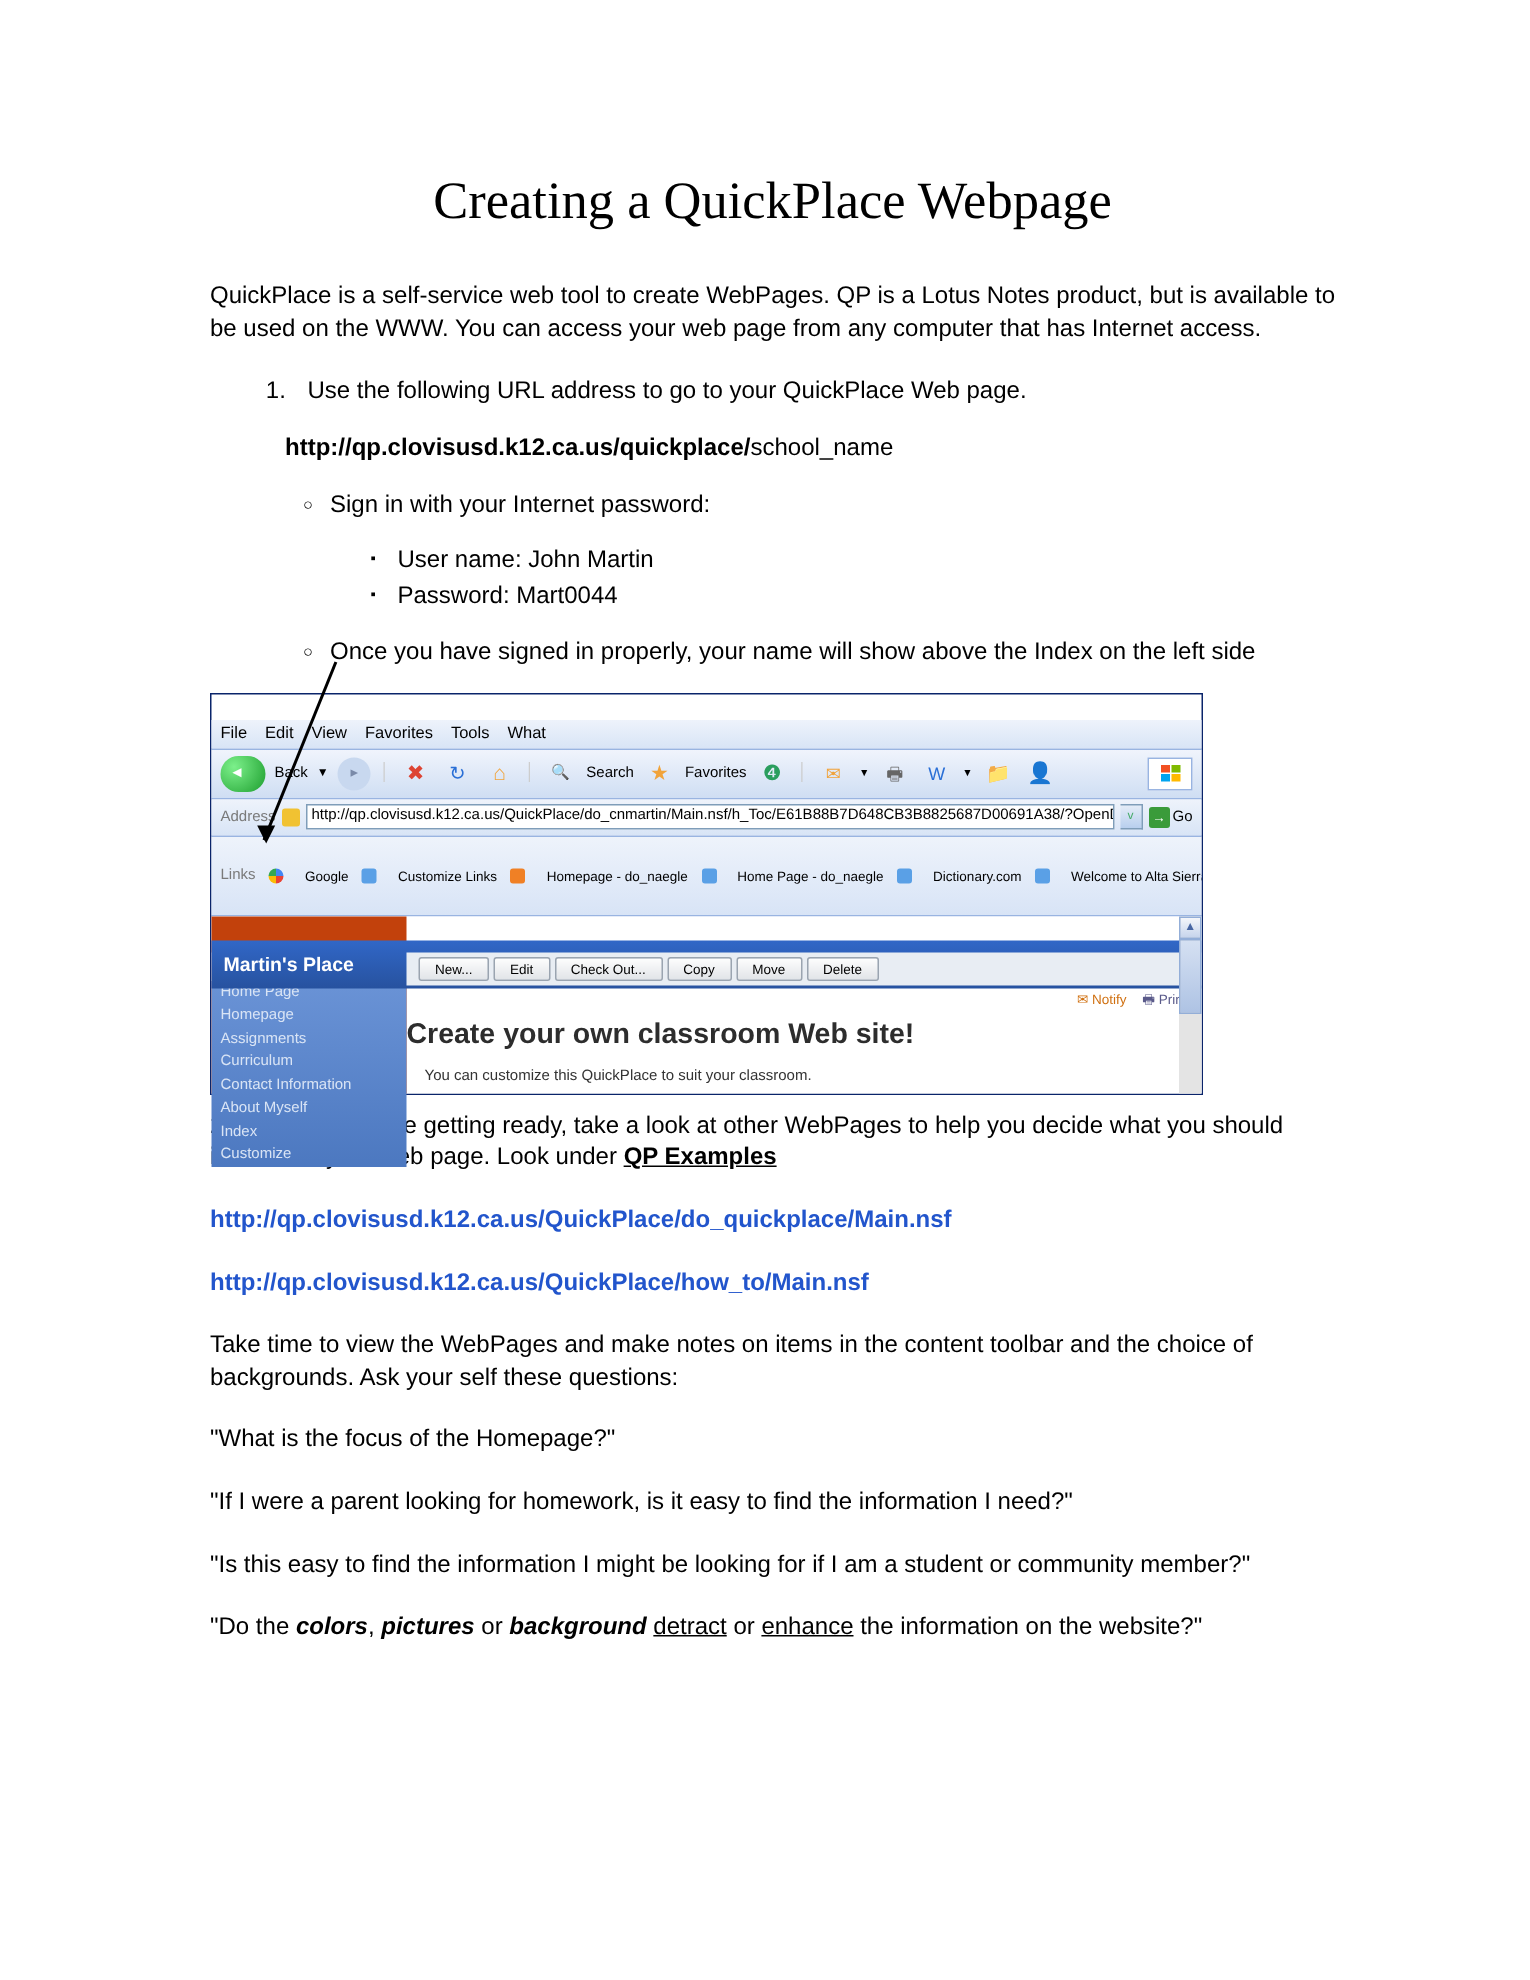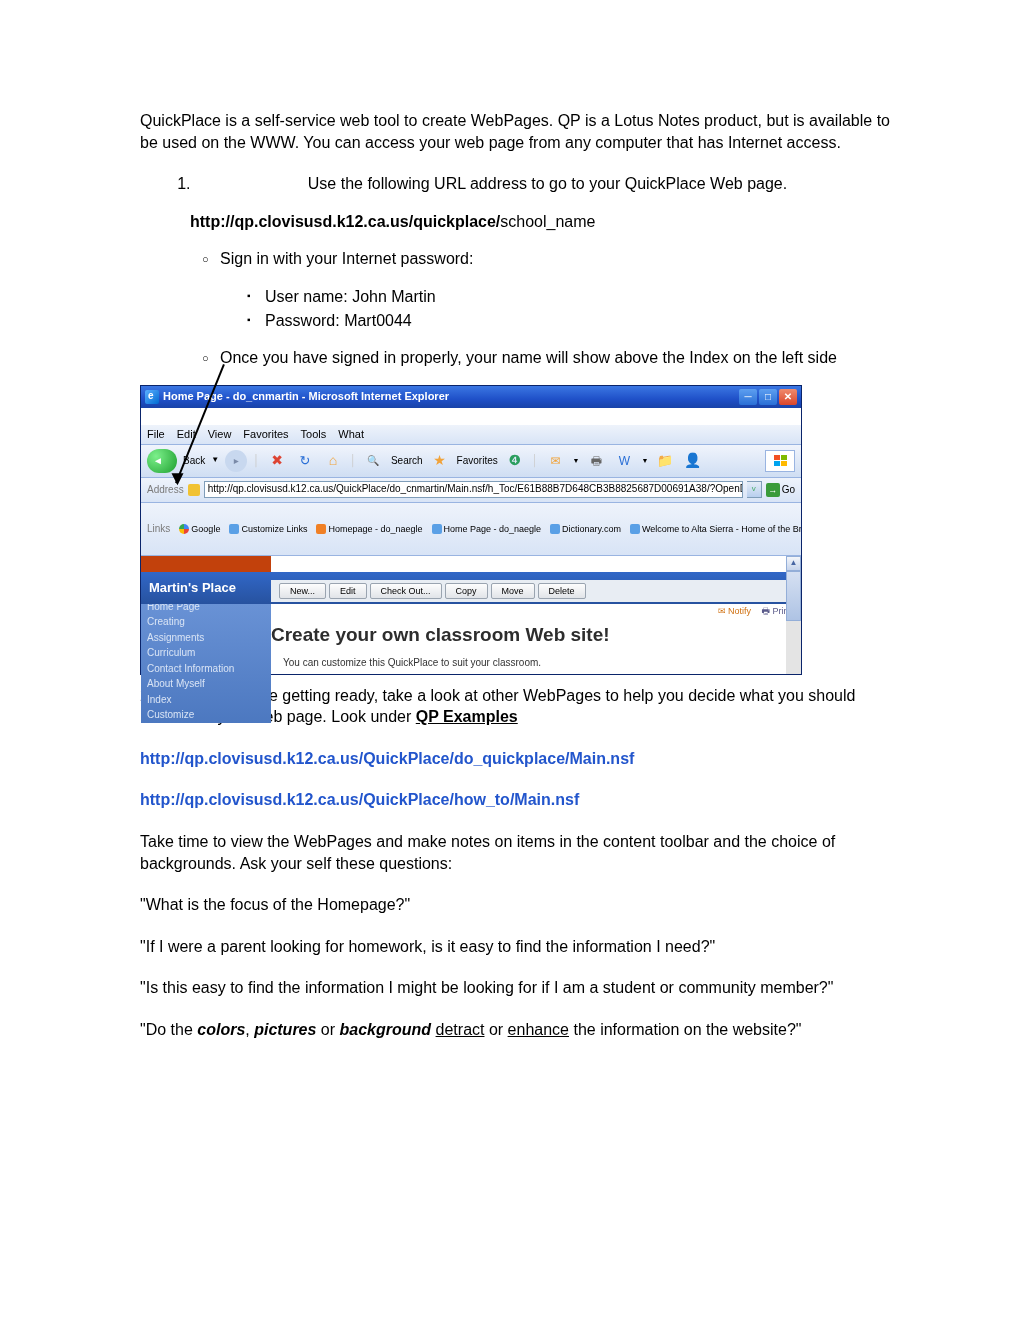--- a/index.html
+++ b/index.html
@@ -19,21 +19,21 @@
     font-size: 35px;
     text-align: center;
     margin: 0 0 30px 0;
   }
   .body-text {
     font-size: 16px;
     line-height: 1.35;
   }
   .para { margin-bottom: 20px; }
   ol.main { padding-left: 55px; margin: 0 0 8px 0; }
-  ol.main li { padding-left: 10px; text-align: center; }
+  ol.main li { padding-left: 10px; }
   .url-line { margin: 16px 0 16px 50px; }
   .sub-bullets { margin-left: 80px; padding-left: 0; }
   .sub-bullets li { list-style: none; position: relative; margin-bottom: 2px; }
   .sub-bullets li::before { content: "○"; font-family: Arial, sans-serif; font-size: 11px; position: absolute; left: -18px; top: 4px; }
   .square-bullets { margin-left: 45px; padding-left: 0; }
   .square-bullets li { list-style: none; position: relative; margin-bottom: 2px; }
   .square-bullets li::before { content: "▪"; font-family: Arial, sans-serif; font-size: 10px; position: absolute; left: -18px; top: 3px; }
   b { font-weight: bold; }
   .link { color: #2255cc; font-weight: bold; text-decoration: none; display: block; margin-bottom: 20px; }
   u { text-decoration: underline; }
@@ -138,21 +138,21 @@
   .go-arrow{width:14px;height:14px;background:#3a9b3a;border-radius:2px;color:#fff;display:flex;align-items:center;justify-content:center;font-size:9px;}
   .linksbar{
     background: linear-gradient(#eef3fb,#d8e4f6);
     padding:18px 6px;
     display:flex; align-items:center; gap:9px;
     border-bottom:1px solid #99b4e1;
     height:16px;
     font-size:9px;
     white-space:nowrap; overflow:hidden;
   }
-  .link-item{ display:flex; align-items:center; gap:2px;}
+  .link-item{ display:flex; align-items:center; gap:14px;}
   .link-ico{ width:10px;height:10px; background:#5aa0e6; border-radius:2px;}
   .link-ico.g{ background: conic-gradient(#4285f4 0 90deg,#ea4335 90deg 180deg,#fbbc05 180deg 270deg,#34a853 270deg 360deg); border-radius:50%;}
   .link-ico.o{ background:#f08025;}
   .content-pane { display:flex; height:118px; background:#fff; position:relative;}
   .qp-header { position:absolute; left:0; right:0; top:16px; height:32px; background:linear-gradient(#3167c7,#27529f); display:flex; align-items:center; color:#fff; padding:0 8px; font-weight:bold; font-size:13px;}
   .qp-header .home-link{ margin-left:auto; font-size:10px; font-weight:normal;}
   .left-col{ width:130px; background:#c2410c; padding-top:24px; font-size:10px;}
   .signin-row{ background:#dbe6f3; padding:3px 6px; font-size:9px; border-bottom:1px solid #bcd;}
   .side-items{ background:linear-gradient(#6a93d6,#4c78c0); color:#d9e4f5; font-size:10px;}
   .side-items div{ padding:1px 6px;}
@@ -165,20 +165,21 @@
   .classroom-title{ text-align:left; font-family: Arial Black, Arial, sans-serif; font-size:19px; font-weight:900; color:#2d2d2d; margin:2px 0;}
   .classroom-sub{ padding:6px 12px; font-size:10px; color:#333;}
   .scrollbar{ position:absolute; right:0; top:0; width:15px; height:100%; background:#e4e4e4;}
   .sb-btn{ width:15px;height:15px;background:linear-gradient(#f4f6fa,#c6d4ec);border:1px solid #93aed8;box-sizing:border-box;display:flex;align-items:center;justify-content:center;font-size:8px;color:#4866a3;}
   .sb-thumb{ width:15px; height:50px; background:linear-gradient(#d5e0f2,#aec3e4); border:1px solid #93aed8; box-sizing:border-box; margin-top:0;}
 </style>
 </head>
 <body>
 
 <div class="page body-text">
+  <h1>Creating a QuickPlace Webpage</h1>
 
   <div class="para">QuickPlace is a self-service web tool to create WebPages. QP is a Lotus Notes product, but is available to be used on the WWW. You can access your web page from any computer that has Internet access.</div>
 
   <ol class="main">
     <li>Use the following URL address to go to your QuickPlace Web page.</li>
   </ol>
 
   <div class="url-line">
     <b>http://qp.clovisusd.k12.ca.us/quickplace/</b><span>school_name</span>
   </div>
@@ -191,29 +192,20 @@
       <li>User name: John Martin</li>
       <li>Password: Mart0044</li>
     </ul>
   </ul>
   <ul class="sub-bullets">
     <li>Once you have signed in properly, your name will show above the Index on the left side</li>
   </ul>
 
   <div class="ie-window">
     <div class="arrow"></div>
-    <div class="titlebar">
-      <span class="ie-icon"></span>
-      <span>Home Page - do_cnmartin - Microsoft Internet Explorer</span>
-      <div class="win-btns">
-        <div class="win-btn win-min">─</div>
-        <div class="win-btn win-max">□</div>
-        <div class="win-btn win-close">✕</div>
-      </div>
-    </div>
     <div class="menubar">
       <span>File</span>
       <span>Edit</span>
       <span>View</span>
       <span>Favorites</span>
       <span>Tools</span>
       <span>What</span>
     </div>
     <div class="toolbar">
       <span class="tb-btn back-btn"></span>
@@ -287,21 +279,21 @@
     </div>
     <div class="content-pane">
       <div class="qp-header">
         <span>Martin's Place</span>
         <span class="home-link">Home</span>
       </div>
       <div class="left-col">
         <div class="signin-row">Connie Naegle  |  Sign Out</div>
         <div class="side-items">
           <div>Home Page</div>
-          <div>Creating</div>
+          <div>Homepage</div>
           <div>Assignments</div>
           <div>Curriculum</div>
           <div>Contact Information</div>
           <div>About Myself</div>
           <div>Index</div>
           <div>Customize</div>
         </div>
       </div>
       <div class="right-col">
         <div class="btn-row">

